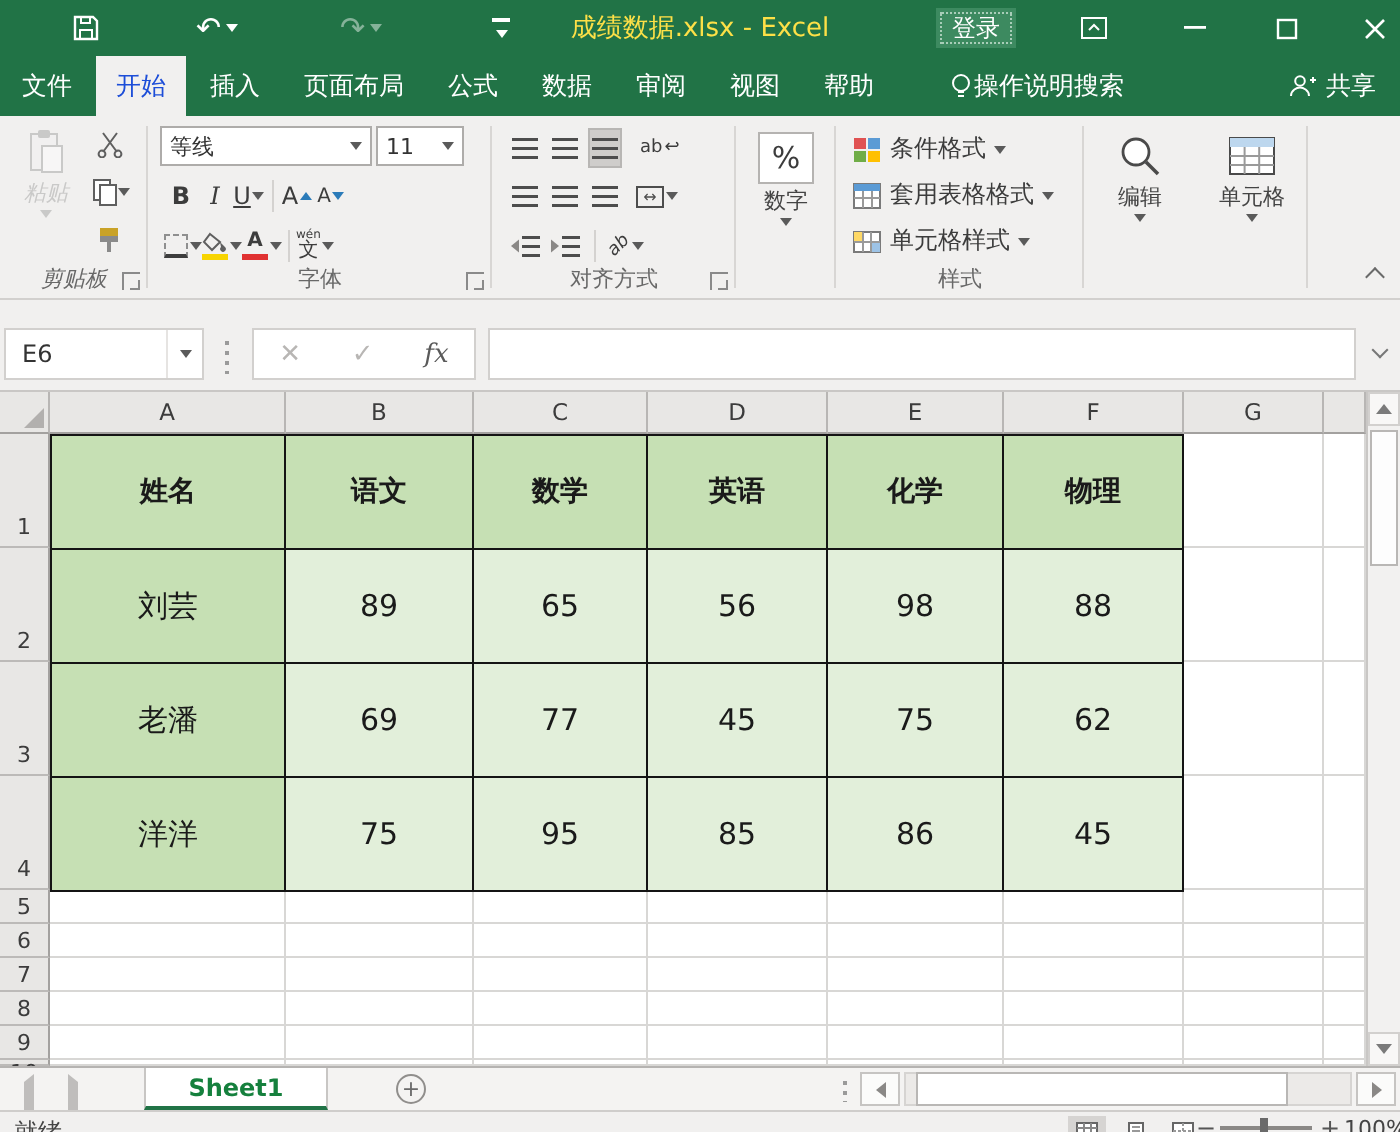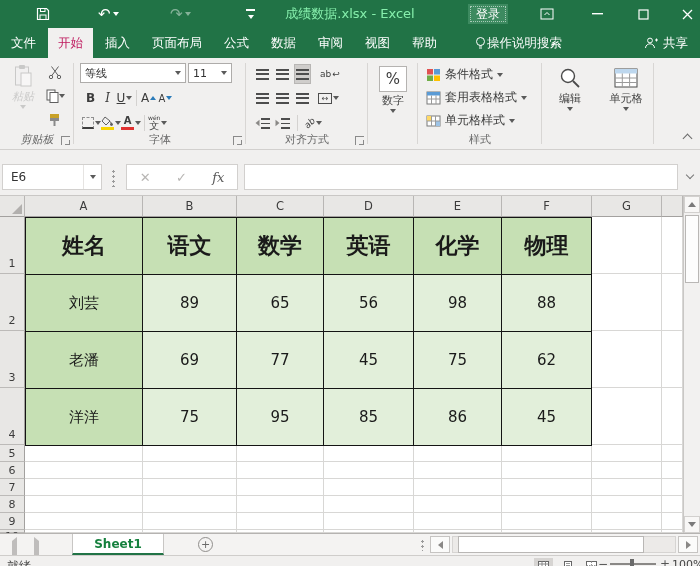--- a/index.html
+++ b/index.html
@@ -4,31 +4,31 @@
 <style>
   * { margin:0; padding:0; box-sizing:border-box; }
   body { font-family:"DejaVu Sans","Liberation Sans",sans-serif; background:#888; }
   #app { position:relative; width:700px; height:566px; background:#fff; overflow:hidden; font-size:12px; color:#262626; }
 
   
   .titlebar { position:absolute; top:0; left:0; width:700px; height:28px; background:#217346; color:#fff; }
   .tb-item { position:absolute; top:0; height:28px; display:flex; align-items:center; gap:2px; }
   .undo-glyph { font-size:15px; line-height:1; }
   .dim { opacity:.45; }
-  .title-center { position:absolute; left:0; right:0; top:0; height:28px; display:flex; align-items:center; justify-content:center; font-size:13px; color:#86efac;text-align:right; }
+  .title-center { position:absolute; left:0; right:0; top:0; height:28px; display:flex; align-items:center; justify-content:center; font-size:13px; color:#fde047;text-align:right; }
   .login-btn { position:absolute; left:468px; top:4px; height:20px; padding:0 8px; background:#3d8a60; outline:1px dotted #a8cdb8; outline-offset:-3px; display:flex; align-items:center; font-size:12px; color:#fff; }
   .winbtn { position:absolute; top:0; width:30px; height:28px; display:flex; align-items:center; justify-content:center; }
   .dd { width:0; height:0; border-left:3px solid transparent; border-right:3px solid transparent; border-top:4px solid #5a5a5a; }
   .dd.w { border-top-color:#fff; }
   .qat-bar { display:block; width:9px; height:2px; background:#fff; margin-bottom:2px; }
 
   
   .tabrow { position:absolute; top:28px; left:0; width:700px; height:30px; background:#217346; display:flex; align-items:stretch; color:#fff; font-size:12.5px; padding-left:0; }
   .rtab { display:flex; align-items:center; padding:0 10px; margin:0 1px; white-space:nowrap; }
-  .rtab.active { background:#f1f0ef; color:#be185d; }
+  .rtab.active { background:#f1f0ef; color:#1d4ed8; }
   .tellme { display:flex; align-items:center; gap:0; margin-left:26px; }
   .share { margin-left:auto; margin-right:12px; display:flex; align-items:center; gap:5px; }
 
   
   .ribbon { position:absolute; top:58px; left:0; width:700px; height:92px; background:#f1f0ef; border-bottom:1px solid #d2d0ce; display:flex; color:#444; }
   .rgroup { position:relative; height:100%; flex:0 0 auto; }
   .rgroup::after { content:""; position:absolute; right:0; top:5px; bottom:5px; width:1px; background:#d8d6d4; }
   .rgroup.nodiv::after { display:none; }
   .glabel { position:absolute; bottom:2px; left:0; right:0; text-align:center; font-size:11px; color:#686868; }
   .launcher { position:absolute; right:4px; bottom:4px; width:9px; height:9px; border-left:1px solid #8a8a8a; border-top:1px solid #8a8a8a; }
@@ -73,21 +73,21 @@
   .grow.short { height:17px; }
   .grow.sliver { height:3px; overflow:hidden; }
   .rh { width:25px; background:#e8e7e5; border-right:1px solid #a3a19f; border-bottom:1px solid #bcbab8; font-size:11px; color:#3c3c3c; display:flex; justify-content:center; align-items:center; }
   .tall .rh { align-items:flex-end; padding-bottom:3px; }
   .gc { border-right:1px solid #d8d7d5; border-bottom:1px solid #d8d7d5; background:#fff; }
   .gc.blank { border-right:none; border-bottom:none; }
 
   .tbl { position:absolute; left:25px; top:21px; border-top:1px solid #141414; border-left:1px solid #141414; background:#fff; }
   .trow { display:flex; height:57px; }
   .tc { border-right:1px solid #141414; border-bottom:1px solid #141414; display:flex; align-items:center; justify-content:center; color:#1a1a1a; }
-  .tc.th { background:#c6e0b4; font-weight:bold; font-size:22px; }
+  .tc.th { background:#c6e0b4; font-weight:bold; font-size:14px; }
   .tc.nm { background:#c6e0b4; font-size:15px; }
   .tc.val { background:#e2efda; font-size:15px; }
   .cA{width:117px;} .cB{width:94px;} .cC{width:87px;} .cD{width:90px;} .cE{width:88px;} .cF{width:90px;}
 
   .vscroll { position:absolute; right:0; top:0; width:17px; height:337px; background:#f2f1f0; border-left:1px solid #c9c7c5; }
   .vs-btn { position:absolute; left:0; width:16px; height:17px; background:#f8f7f6; border:1px solid #d2d0ce; display:flex; align-items:center; justify-content:center; }
   .vs-up { top:0; } .vs-down { bottom:0; }
   .tri-up { width:0;height:0;border-left:4px solid transparent;border-right:4px solid transparent;border-bottom:5px solid #7a7a7a; }
   .tri-down { width:0;height:0;border-left:4px solid transparent;border-right:4px solid transparent;border-top:5px solid #7a7a7a; }
   .tri-left { width:0;height:0;border-top:4px solid transparent;border-bottom:4px solid transparent;border-right:5px solid #8a8886; }

